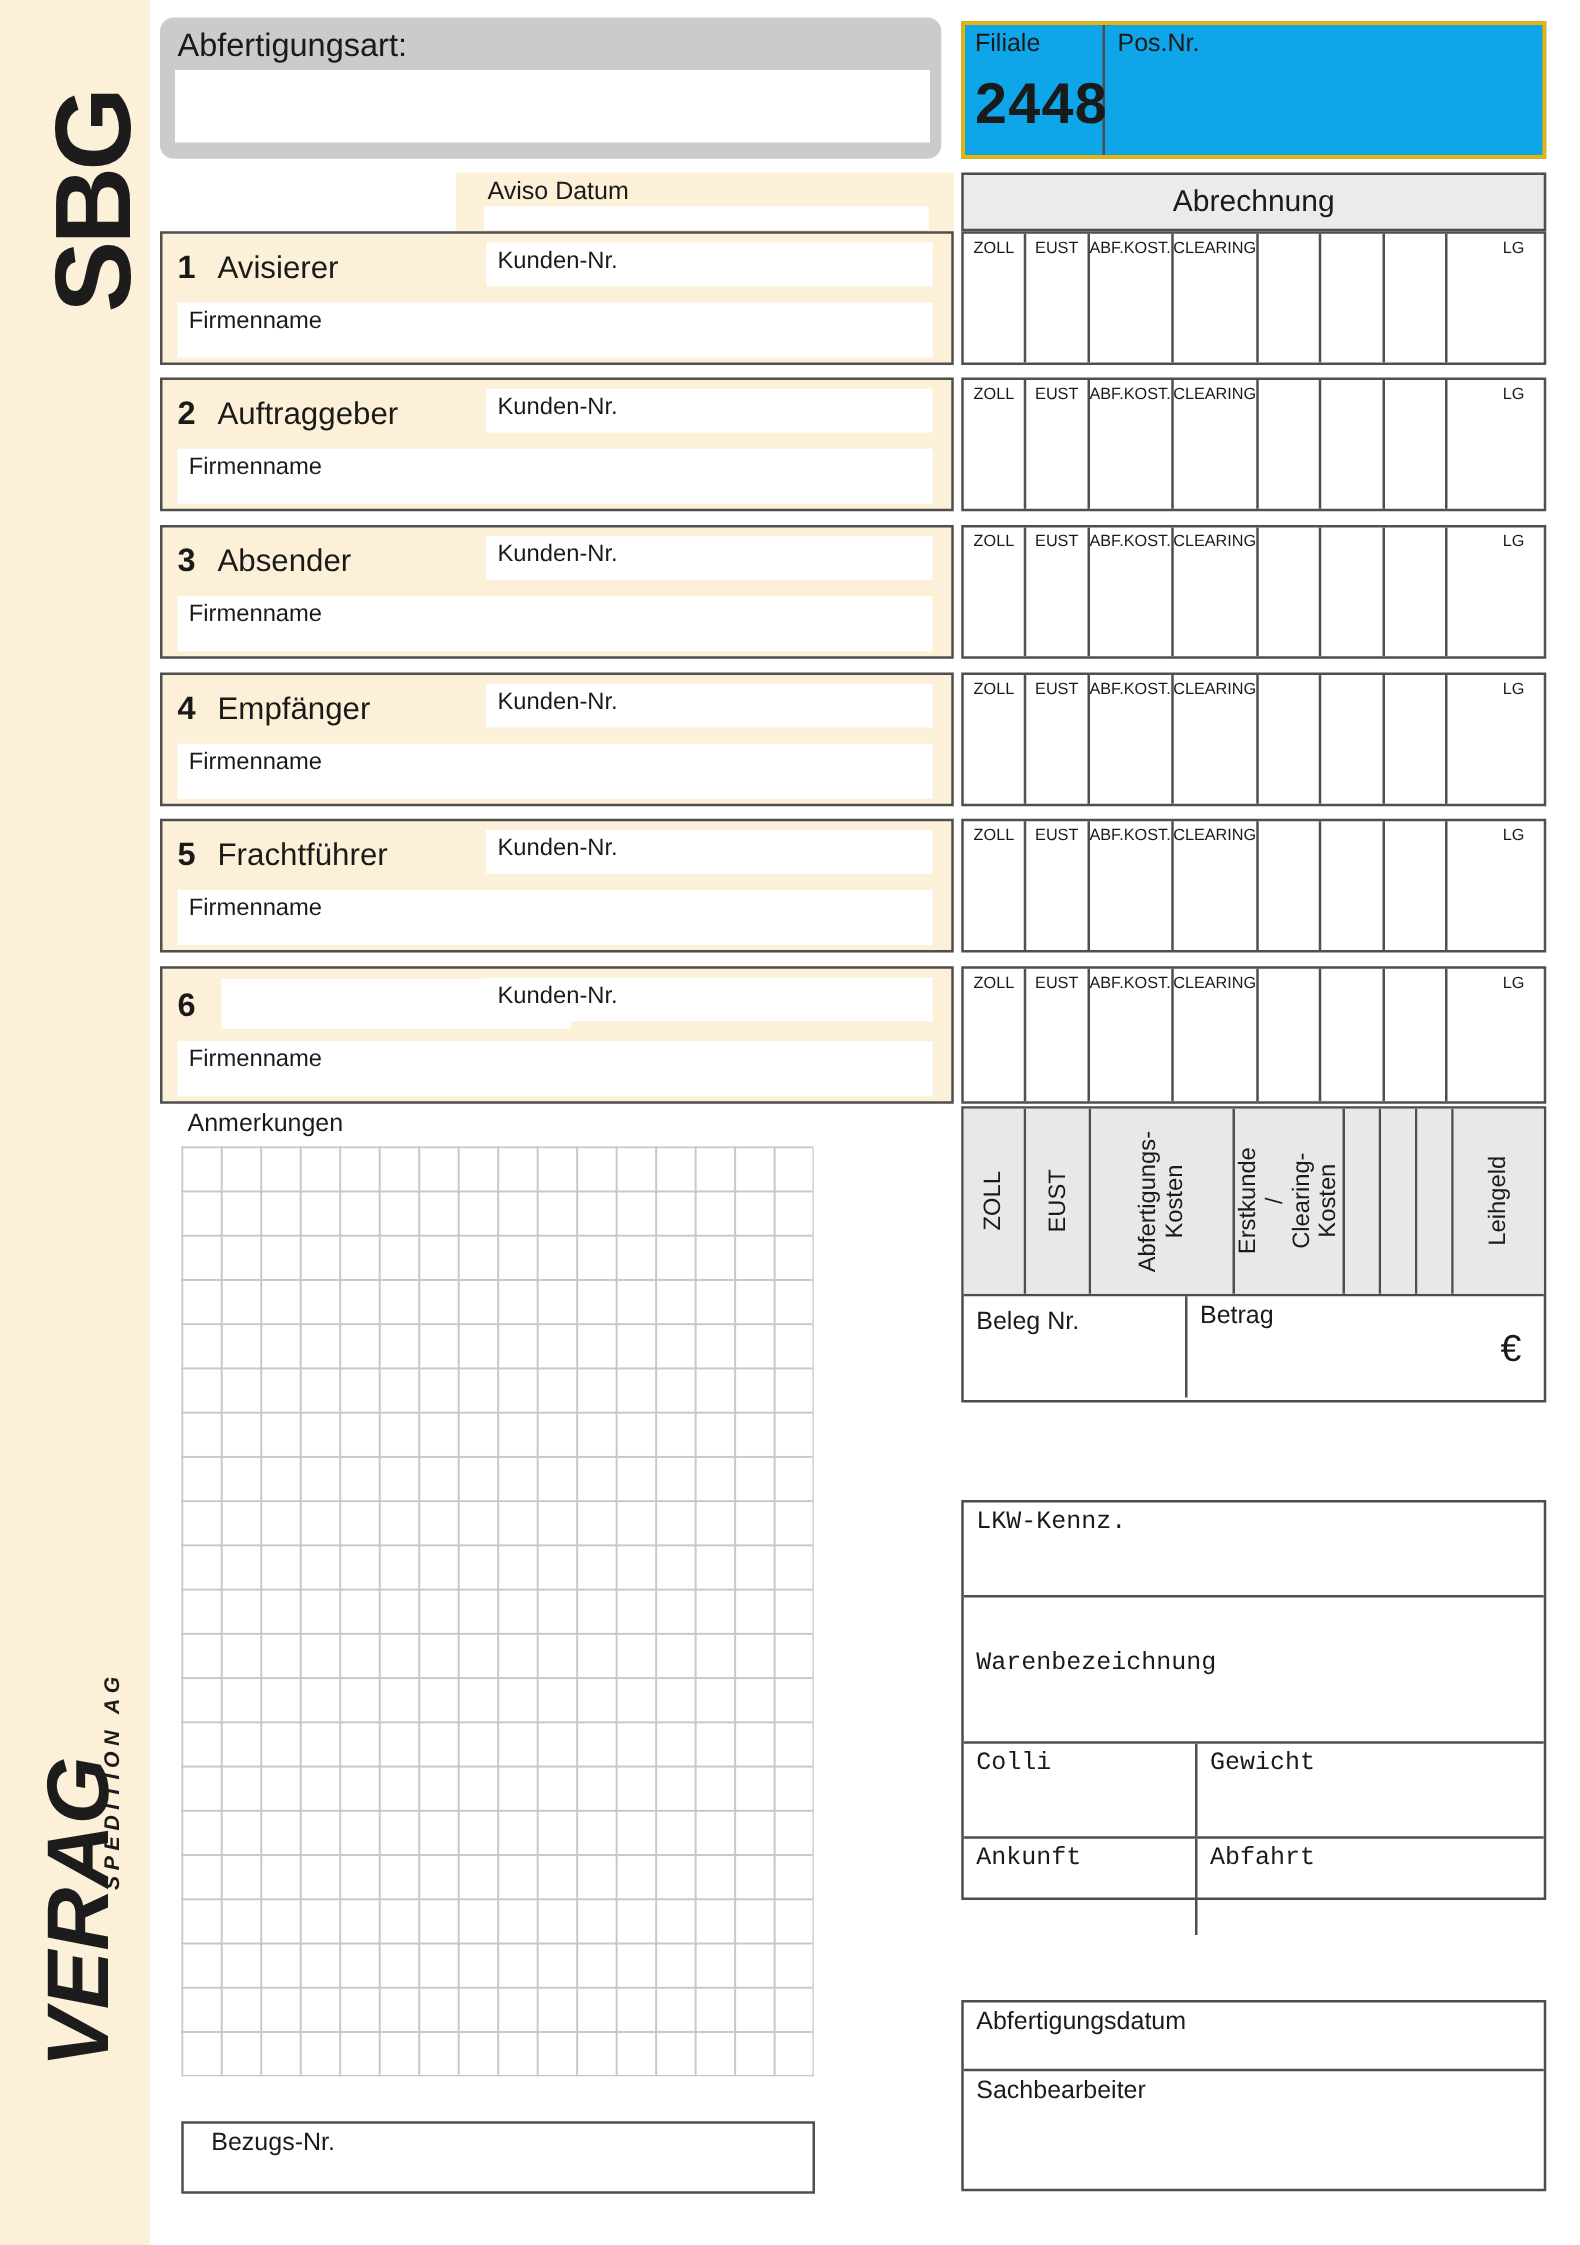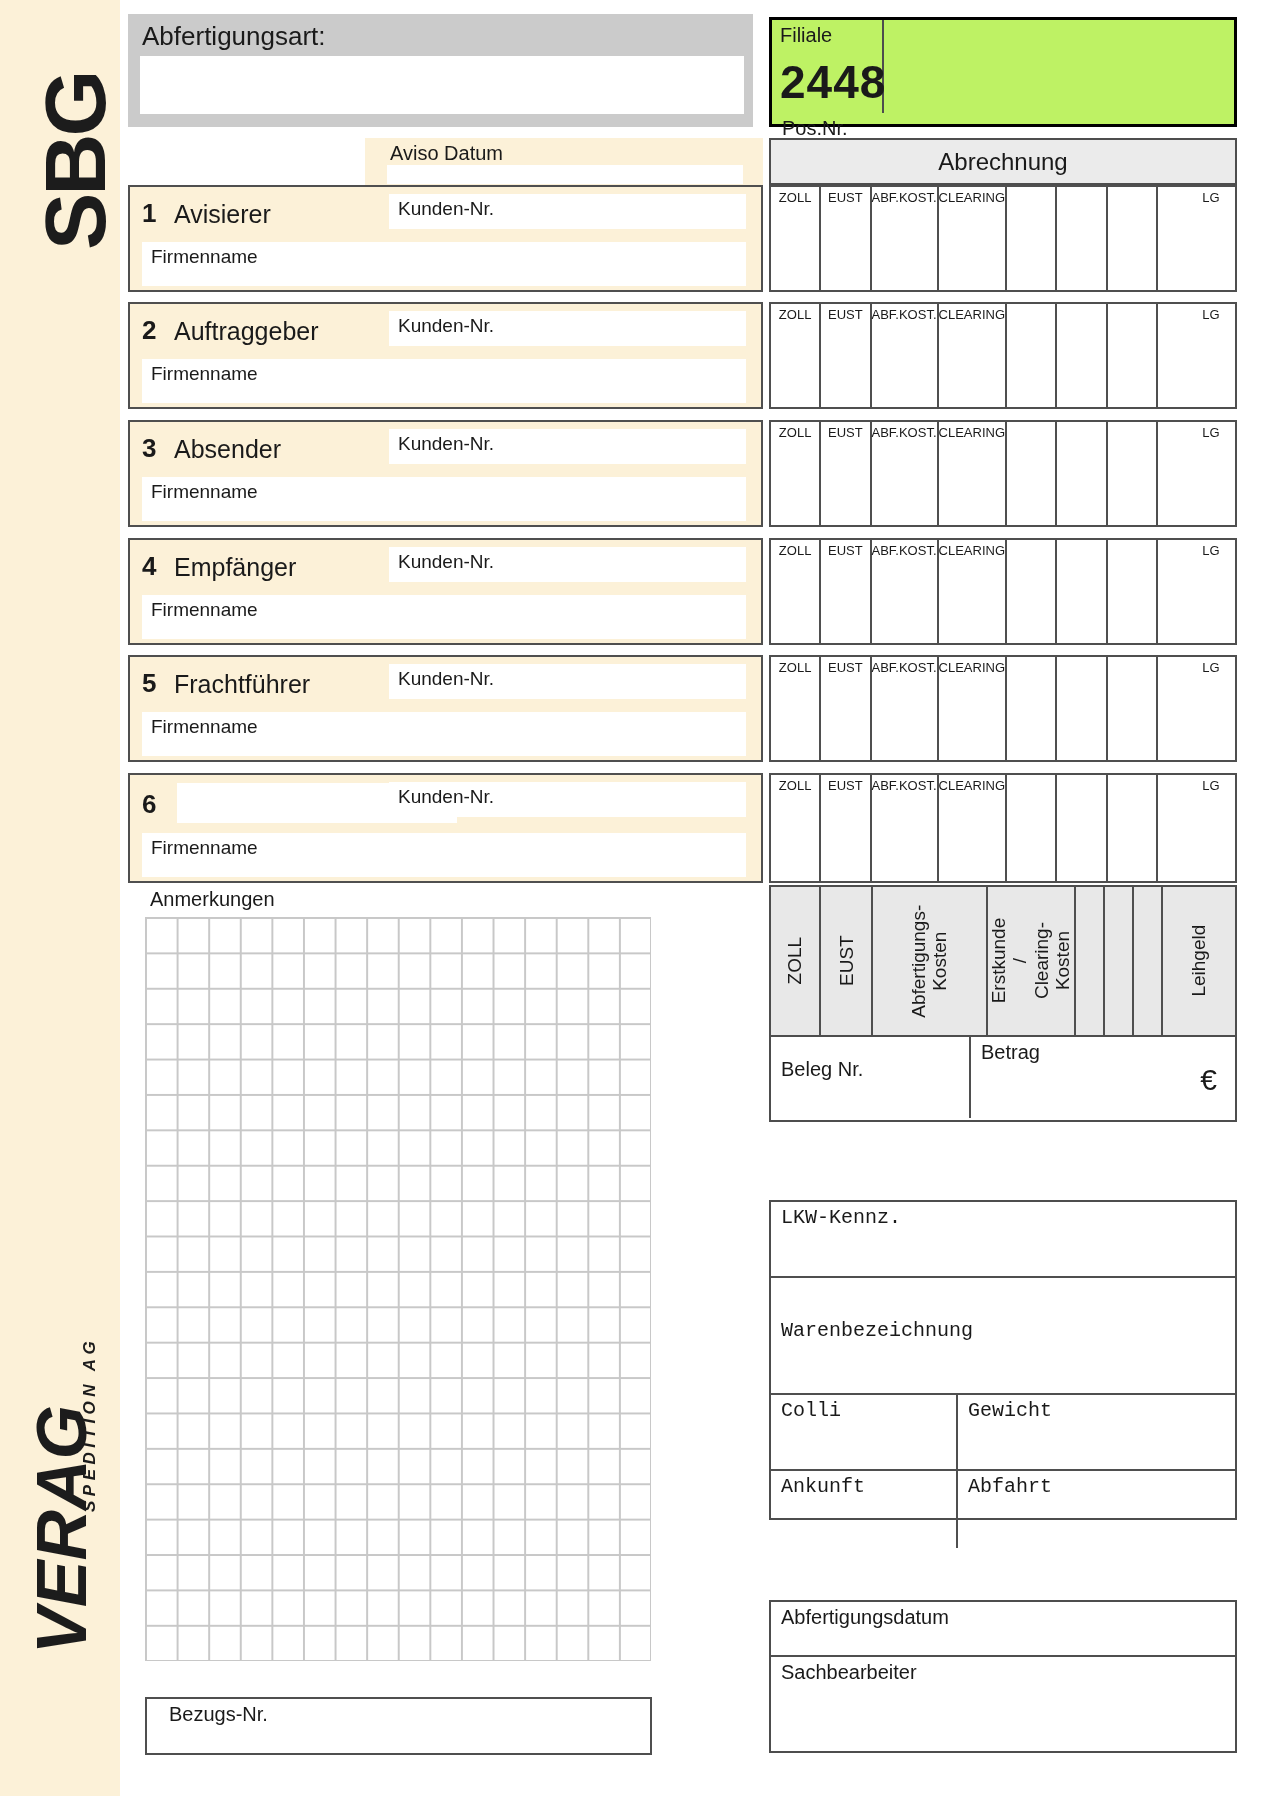--- a/index.html
+++ b/index.html
@@ -8,26 +8,26 @@
   .abs{position:absolute;box-sizing:border-box;}
 
   
   .sidebar{left:0;top:0;width:120px;height:1796px;background:#FCF1D8;}
   .rot{position:absolute;transform-origin:0 0;transform:rotate(-90deg);white-space:nowrap;color:#1c1c1c;}
   .sbg{left:26px;top:250px;font-size:86px;font-weight:bold;letter-spacing:-3px;}
   .verag{left:22px;top:1654px;font-size:70px;font-weight:bold;font-style:italic;letter-spacing:0px;}
   .verag-sub{left:80px;top:1512px;font-size:17px;font-weight:bold;font-style:italic;letter-spacing:4.5px;}
 
   
-  .abf-panel{left:128px;top:14px;width:625px;height:113px;background:#CBCBCB;}
+  .abf-panel{left:128px;top:14px;width:625px;height:113px;background:#CBCBCB;border-radius:11px;}
   .abf-label{position:absolute;left:14px;top:7px;font-size:26px;}
   .abf-input{position:absolute;left:12px;top:42px;width:604px;height:58px;background:#fff;}
 
   
-  .fil-box{left:769px;top:17px;width:468px;height:110px;border:3px solid #000000;display:flex;background:#bef264;flex-direction:column;}
+  .fil-box{left:769px;top:17px;width:468px;height:110px;border:3px solid #eab308;display:flex;background:#0ea5e9;}
   .fil-cell1{width:112px;border-right:2.5px solid #4D4D4D;padding:4px 8px;box-sizing:border-box;}
   .fil-cell2{flex:1;padding:4px 10px;box-sizing:border-box;}
   .small-label{font-size:20px;}
   .fil-value{font-size:46px;font-weight:bold;margin-top:8px;letter-spacing:1px;}
 
   
   .aviso{left:365px;top:138px;width:398px;height:47px;background:#FCF1D8;}
   .aviso-label{position:absolute;left:25px;top:4px;font-size:20px;}
   .aviso-input{position:absolute;left:22px;top:27px;width:356px;height:19px;background:#fff;}
 
@@ -55,21 +55,21 @@
   .abr-cell:last-child{border-right:none;padding-left:29px;}
   .abr-head{font-size:13px;padding-top:3px;white-space:nowrap;}
 
   
   .rot-table{left:769px;top:885px;width:468px;height:237px;border:2.5px solid #4D4D4D;background:#fff;}
   .rot-cols{display:flex;height:148px;border-bottom:2.5px solid #4D4D4D;}
   .rot-col{flex:1;background:#E8E8E8;border-right:2px solid #4F4F4F;display:flex;align-items:center;justify-content:center;}
   .rot-col:last-child{border-right:none;}
   .rot-text{transform:rotate(-90deg);white-space:pre-line;text-align:center;font-size:19px;line-height:1.12;}
   .beleg-row{display:flex;height:81px;}
-  .beleg-cell{width:200px;border-right:2px solid #4F4F4F;padding:21px 10px;box-sizing:border-box;}
+  .beleg-cell{width:179px;border-right:2px solid #4F4F4F;padding:9px 10px;box-sizing:border-box;}
   .betrag-cell{flex:1;position:relative;padding:4px 10px;box-sizing:border-box;}
   .euro{position:absolute;right:18px;top:26px;font-size:30px;}
 
   
   .anm-label{left:150px;top:888px;font-size:20px;}
   .anm-grid{left:145px;top:917px;width:506px;height:744px;
     background-image:linear-gradient(to right,#C8C8C8 1.5px,transparent 1.5px),
                      linear-gradient(to bottom,#C8C8C8 1.5px,transparent 1.5px);
     background-size:31.6px 35.4px;
     border-right:1.5px solid #C8C8C8;border-bottom:1.5px solid #C8C8C8;}

